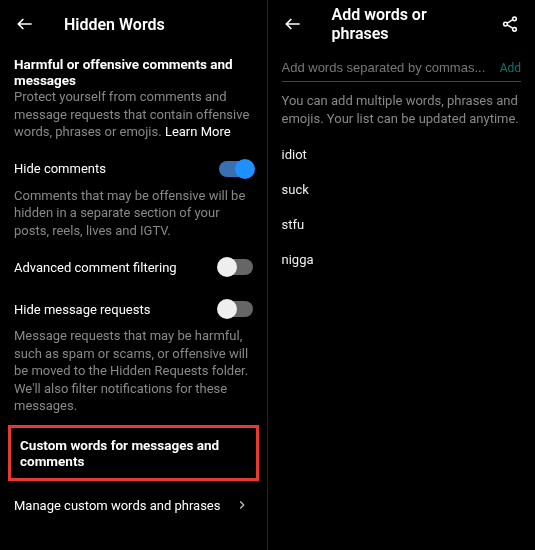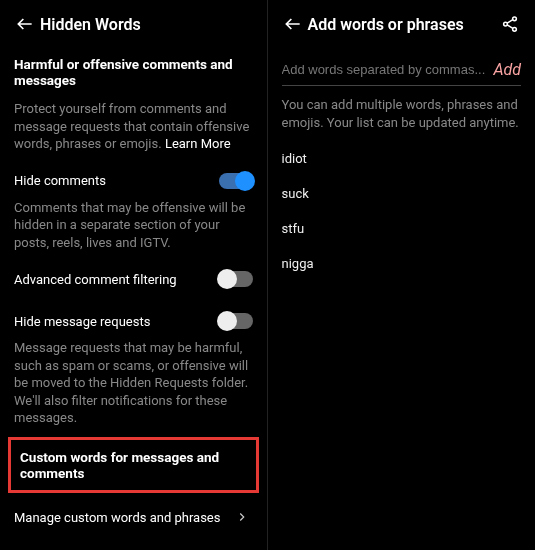--- a/index.html
+++ b/index.html
@@ -20,21 +20,21 @@
     padding: 0 14px 12px 14px;
     scrollbar-width: none;
   }
   .pane::-webkit-scrollbar { display: none; }
   .pane-left { border-right: 1px solid #222; }
 
   .header {
     display: flex;
     align-items: center;
     height: 44px;
-    gap: 4px;
+    gap: 28px;
     padding-top: 4px;
   }
   .header .title {
     font-size: 16px;
     font-weight: 600;
     flex: 1;
   }
   .icon-btn {
     width: 22px;
     height: 22px;
@@ -44,21 +44,21 @@
     color: #fff;
     cursor: pointer;
   }
   .icon-btn svg { stroke: #fff; fill: none; }
 
   .section-title {
     font-size: 13.5px;
     font-weight: 700;
     color: #fff;
     margin-top: 12px;
-    margin-bottom: 12px;
+    margin-bottom: 0;
   }
   .desc {
     font-size: 13px;
     line-height: 1.35;
     color: #888;
     margin-bottom: 10px;
   }
   .desc .link { color: #fff; cursor: pointer; }
 
   .row {
@@ -117,24 +117,23 @@
   .input-row input {
     flex: 1;
     background: transparent;
     border: none;
     outline: none;
     color: #fdba74;
     font-size: 13px;
   }
   .input-row input::placeholder { color: #777; }
   .add-btn {
-    font-size: 16px;
-    color: #fca5a5;
+    font-size: 12px;
+    color: #0f766e;
     cursor: pointer;
-    font-style: italic;
   }
   .word-item {
     font-size: 13px;
     color: #eee;
     padding: 10px 0;
   }
 </style>
 </head>
 <body>
 

